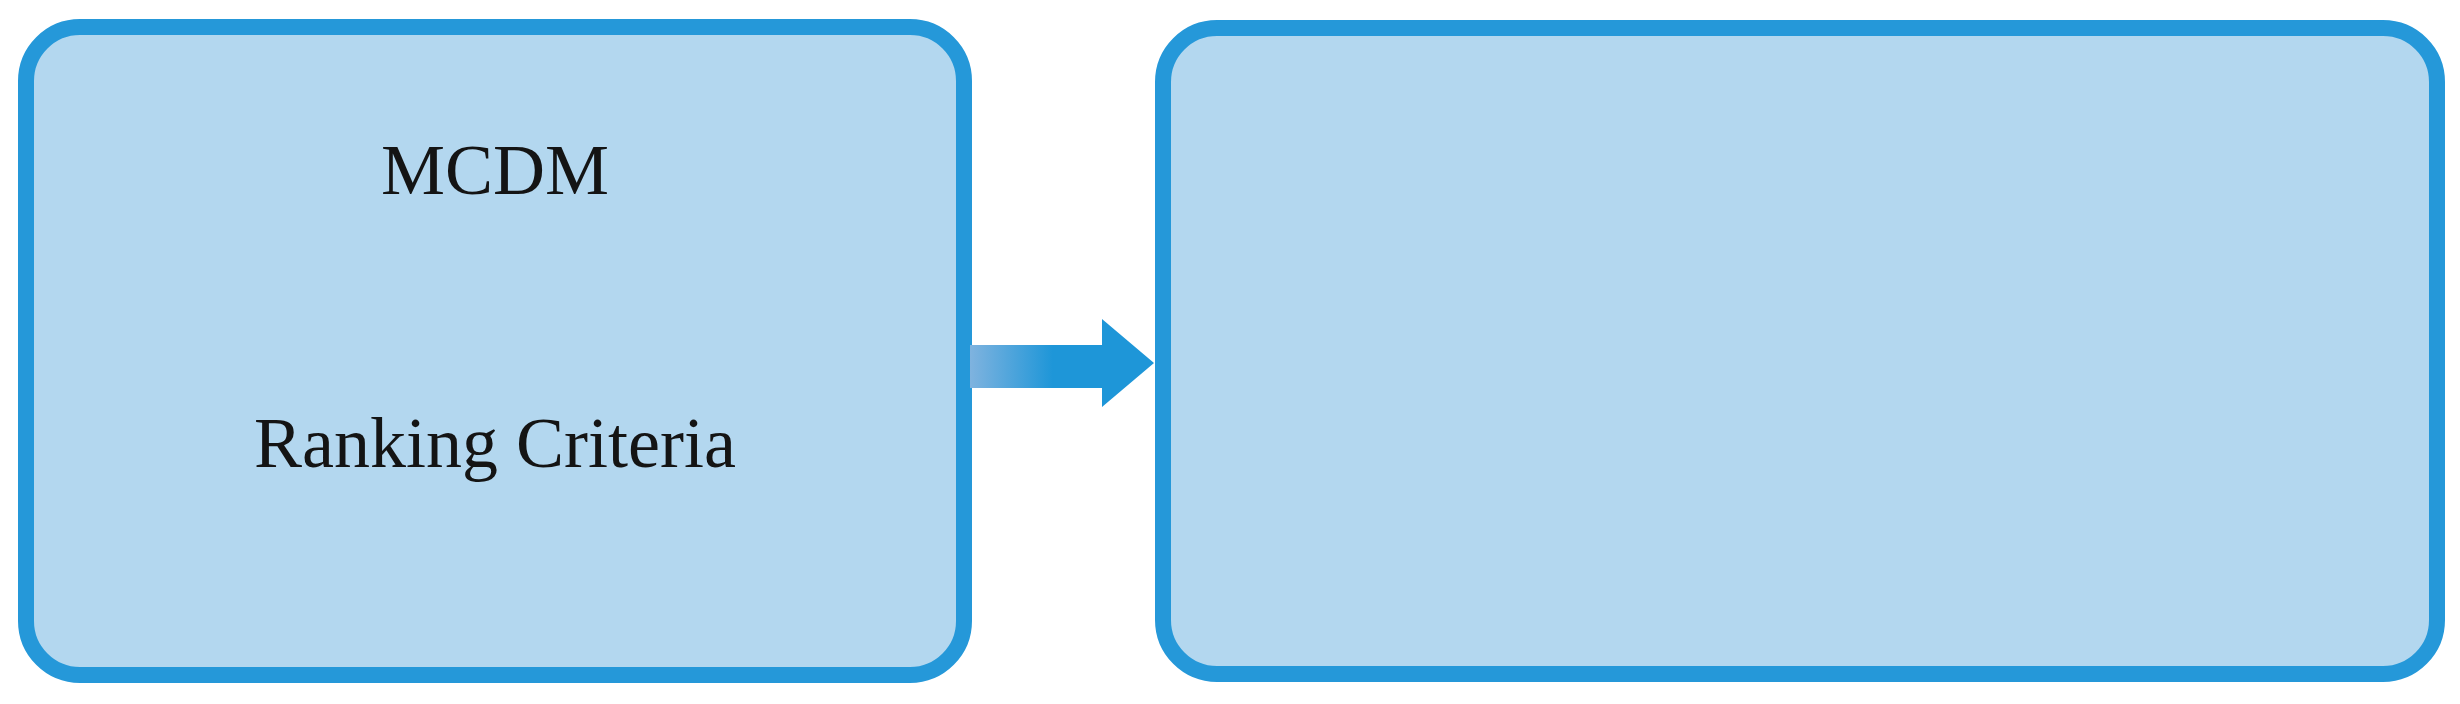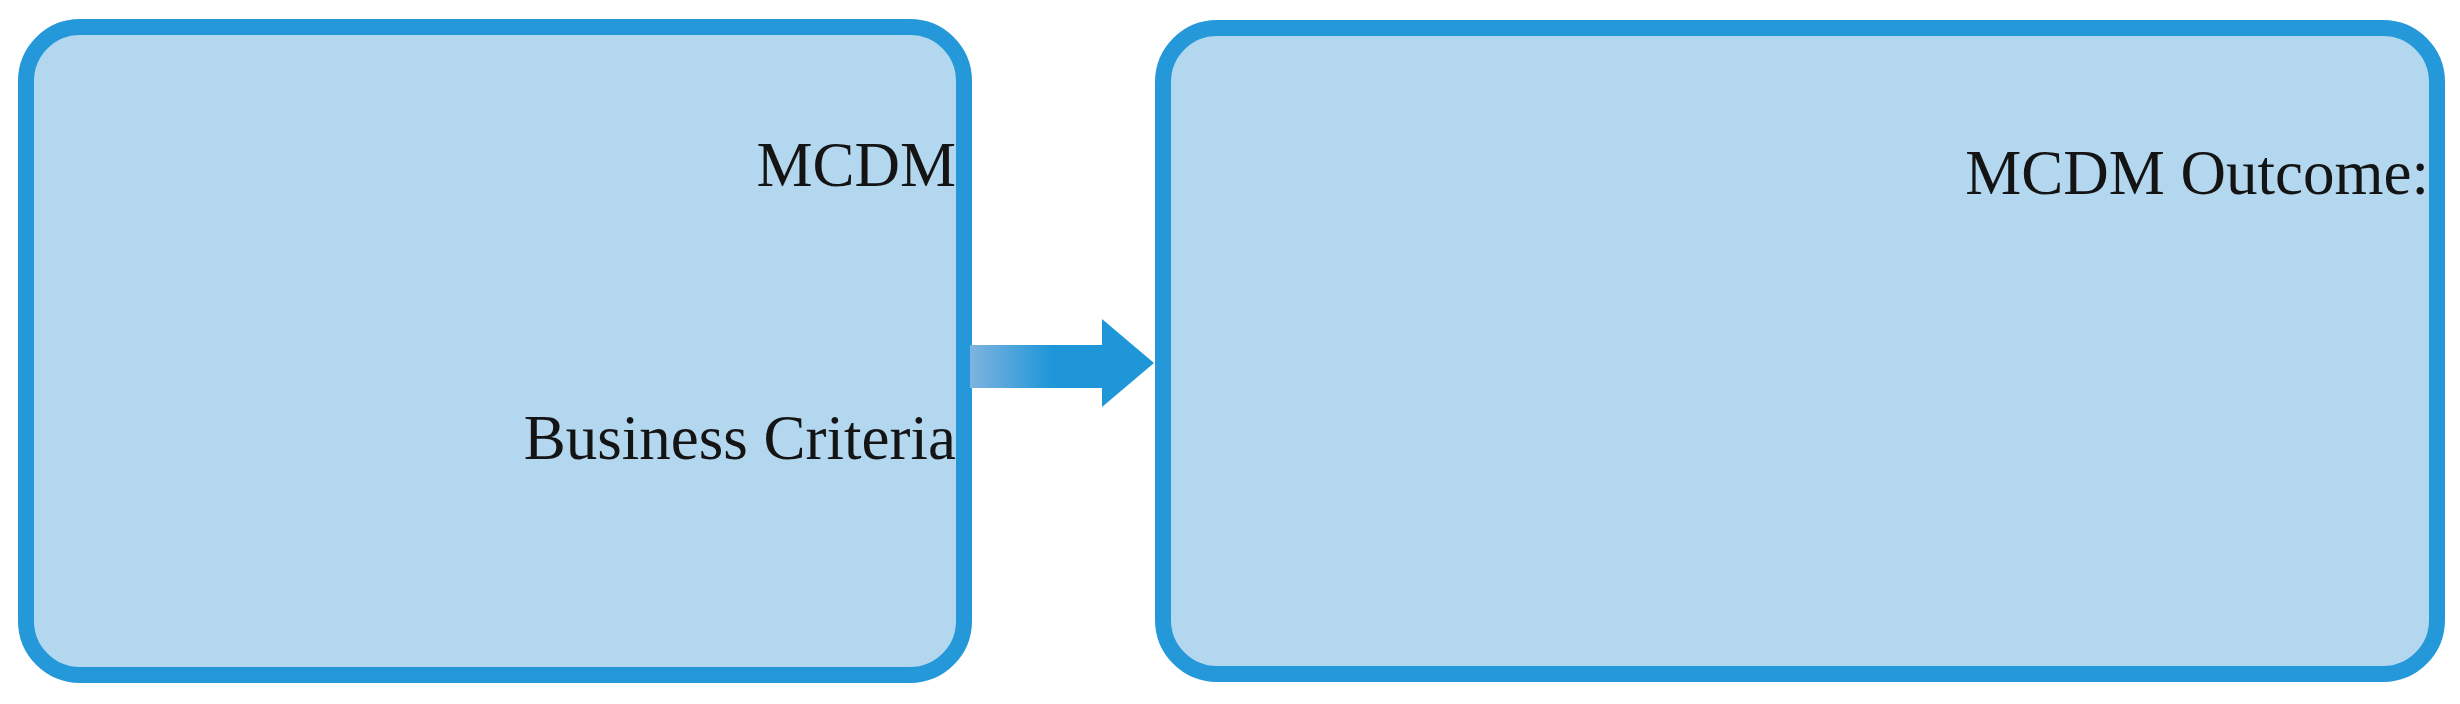--- a/index.html
+++ b/index.html
@@ -31,22 +31,22 @@
   .box-right {
     left: 1155px;
     top: 20px;
     width: 1290px;
     height: 662px;
   }
   .box-line {
     position: absolute;
     left: 0;
     right: 0;
-    text-align: right;
-    font-size: 63px;
+    text-align: center;
+    font-size: 72px;
     line-height: 1;
     color: var(--text, #141414);
     white-space: nowrap;
   }
   .box-left .line1 { top: 99px; }
   .box-left .line2 { top: 372px; }
   .box-right .line1 { top: 106px; }
   .box-right .line2 { top: 382px; }
   .arrow {
     position: absolute;
@@ -56,31 +56,30 @@
     height: 92px;
   }
 </style>
 </head>
 <body>
 
 <div class="canvas">
 
   <div class="box box-left">
     <div class="box-line line1">MCDM</div>
-    <div class="box-line line2">Business Criteria</div>
+    <div class="box-line line2">Ranking Criteria</div>
   </div>
 
   <svg class="arrow" viewBox="0 0 190 92" preserveAspectRatio="none">
     <defs>
       <linearGradient id="arrowGrad" x1="0" y1="0" x2="1" y2="0">
         <stop offset="0" style="stop-color: var(--arrow-gradient-start, #7FB3DF)"></stop>
         <stop offset="0.45" style="stop-color: var(--arrow-gradient-end, #1E96D8)"></stop>
         <stop offset="1" style="stop-color: var(--arrow-gradient-end, #1E96D8)"></stop>
       </linearGradient>
     </defs>
     <path d="M 4 28 L 136 28 L 136 2 L 188 46 L 136 90 L 136 71 L 4 71 Z" fill="url(#arrowGrad)"></path>
   </svg>
 
   <div class="box box-right">
-    <div class="box-line line1">MCDM Outcome:</div>
   </div>
 
 </div>
 
 </body></html>

